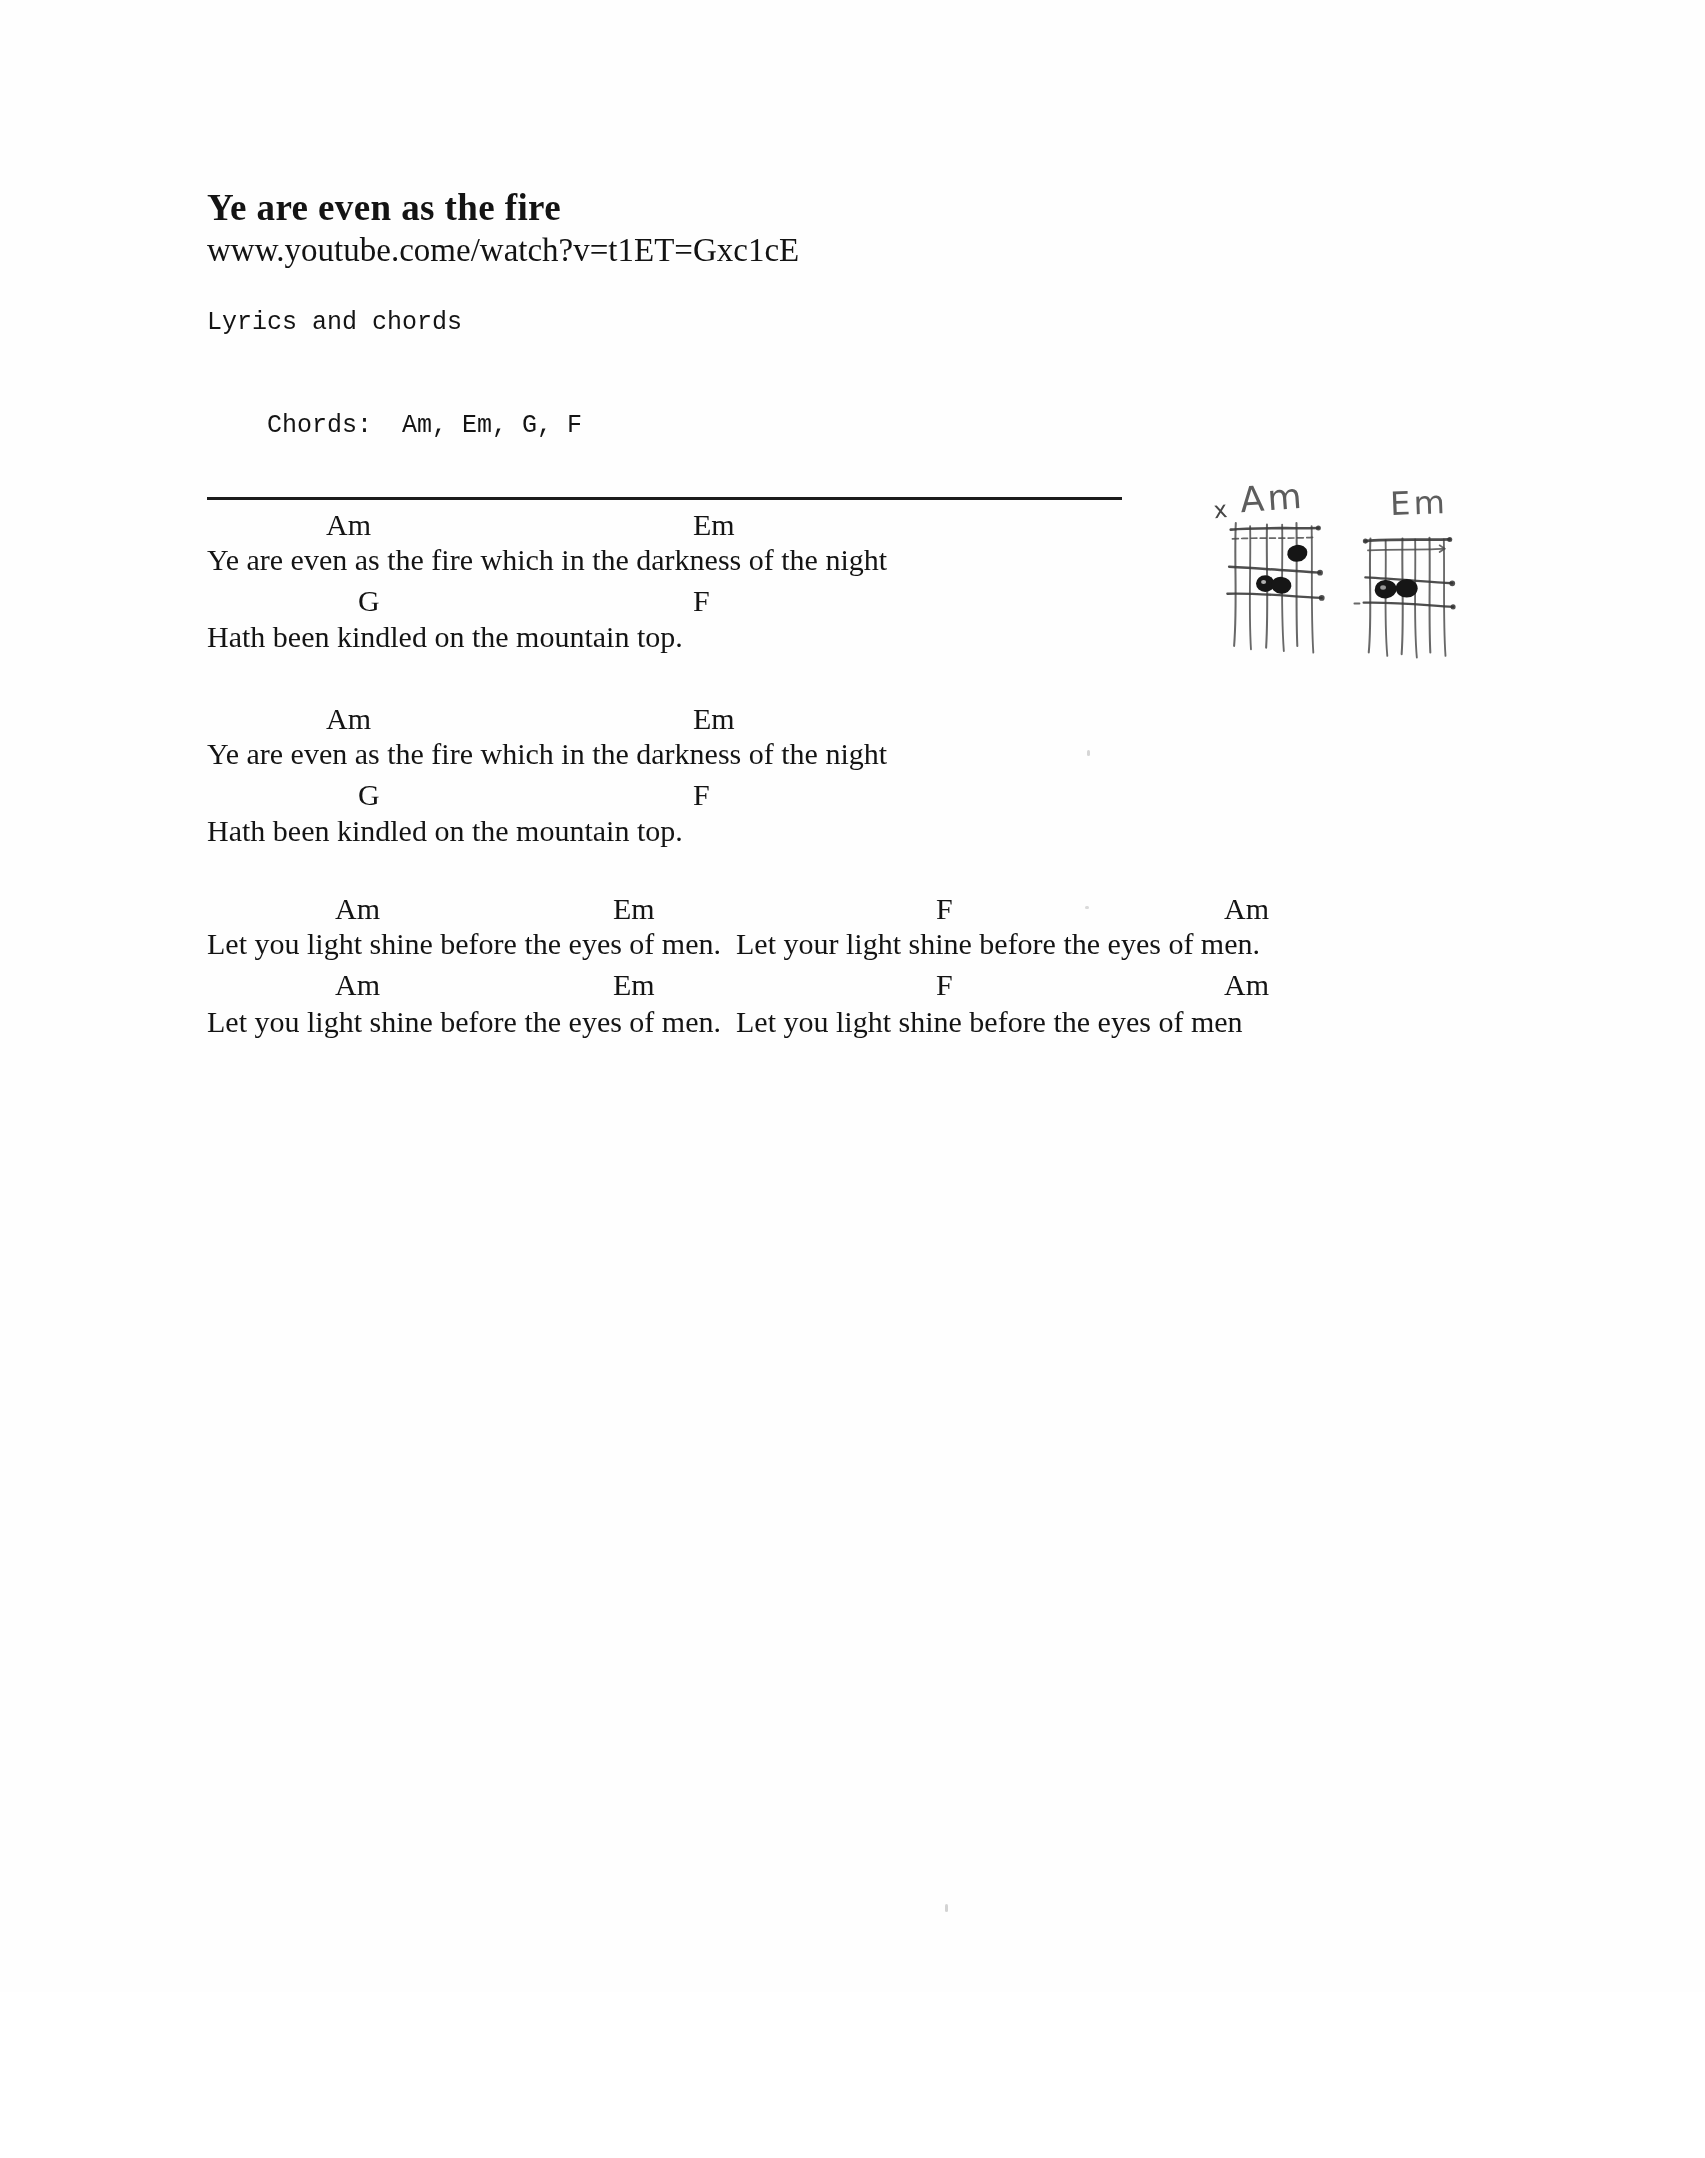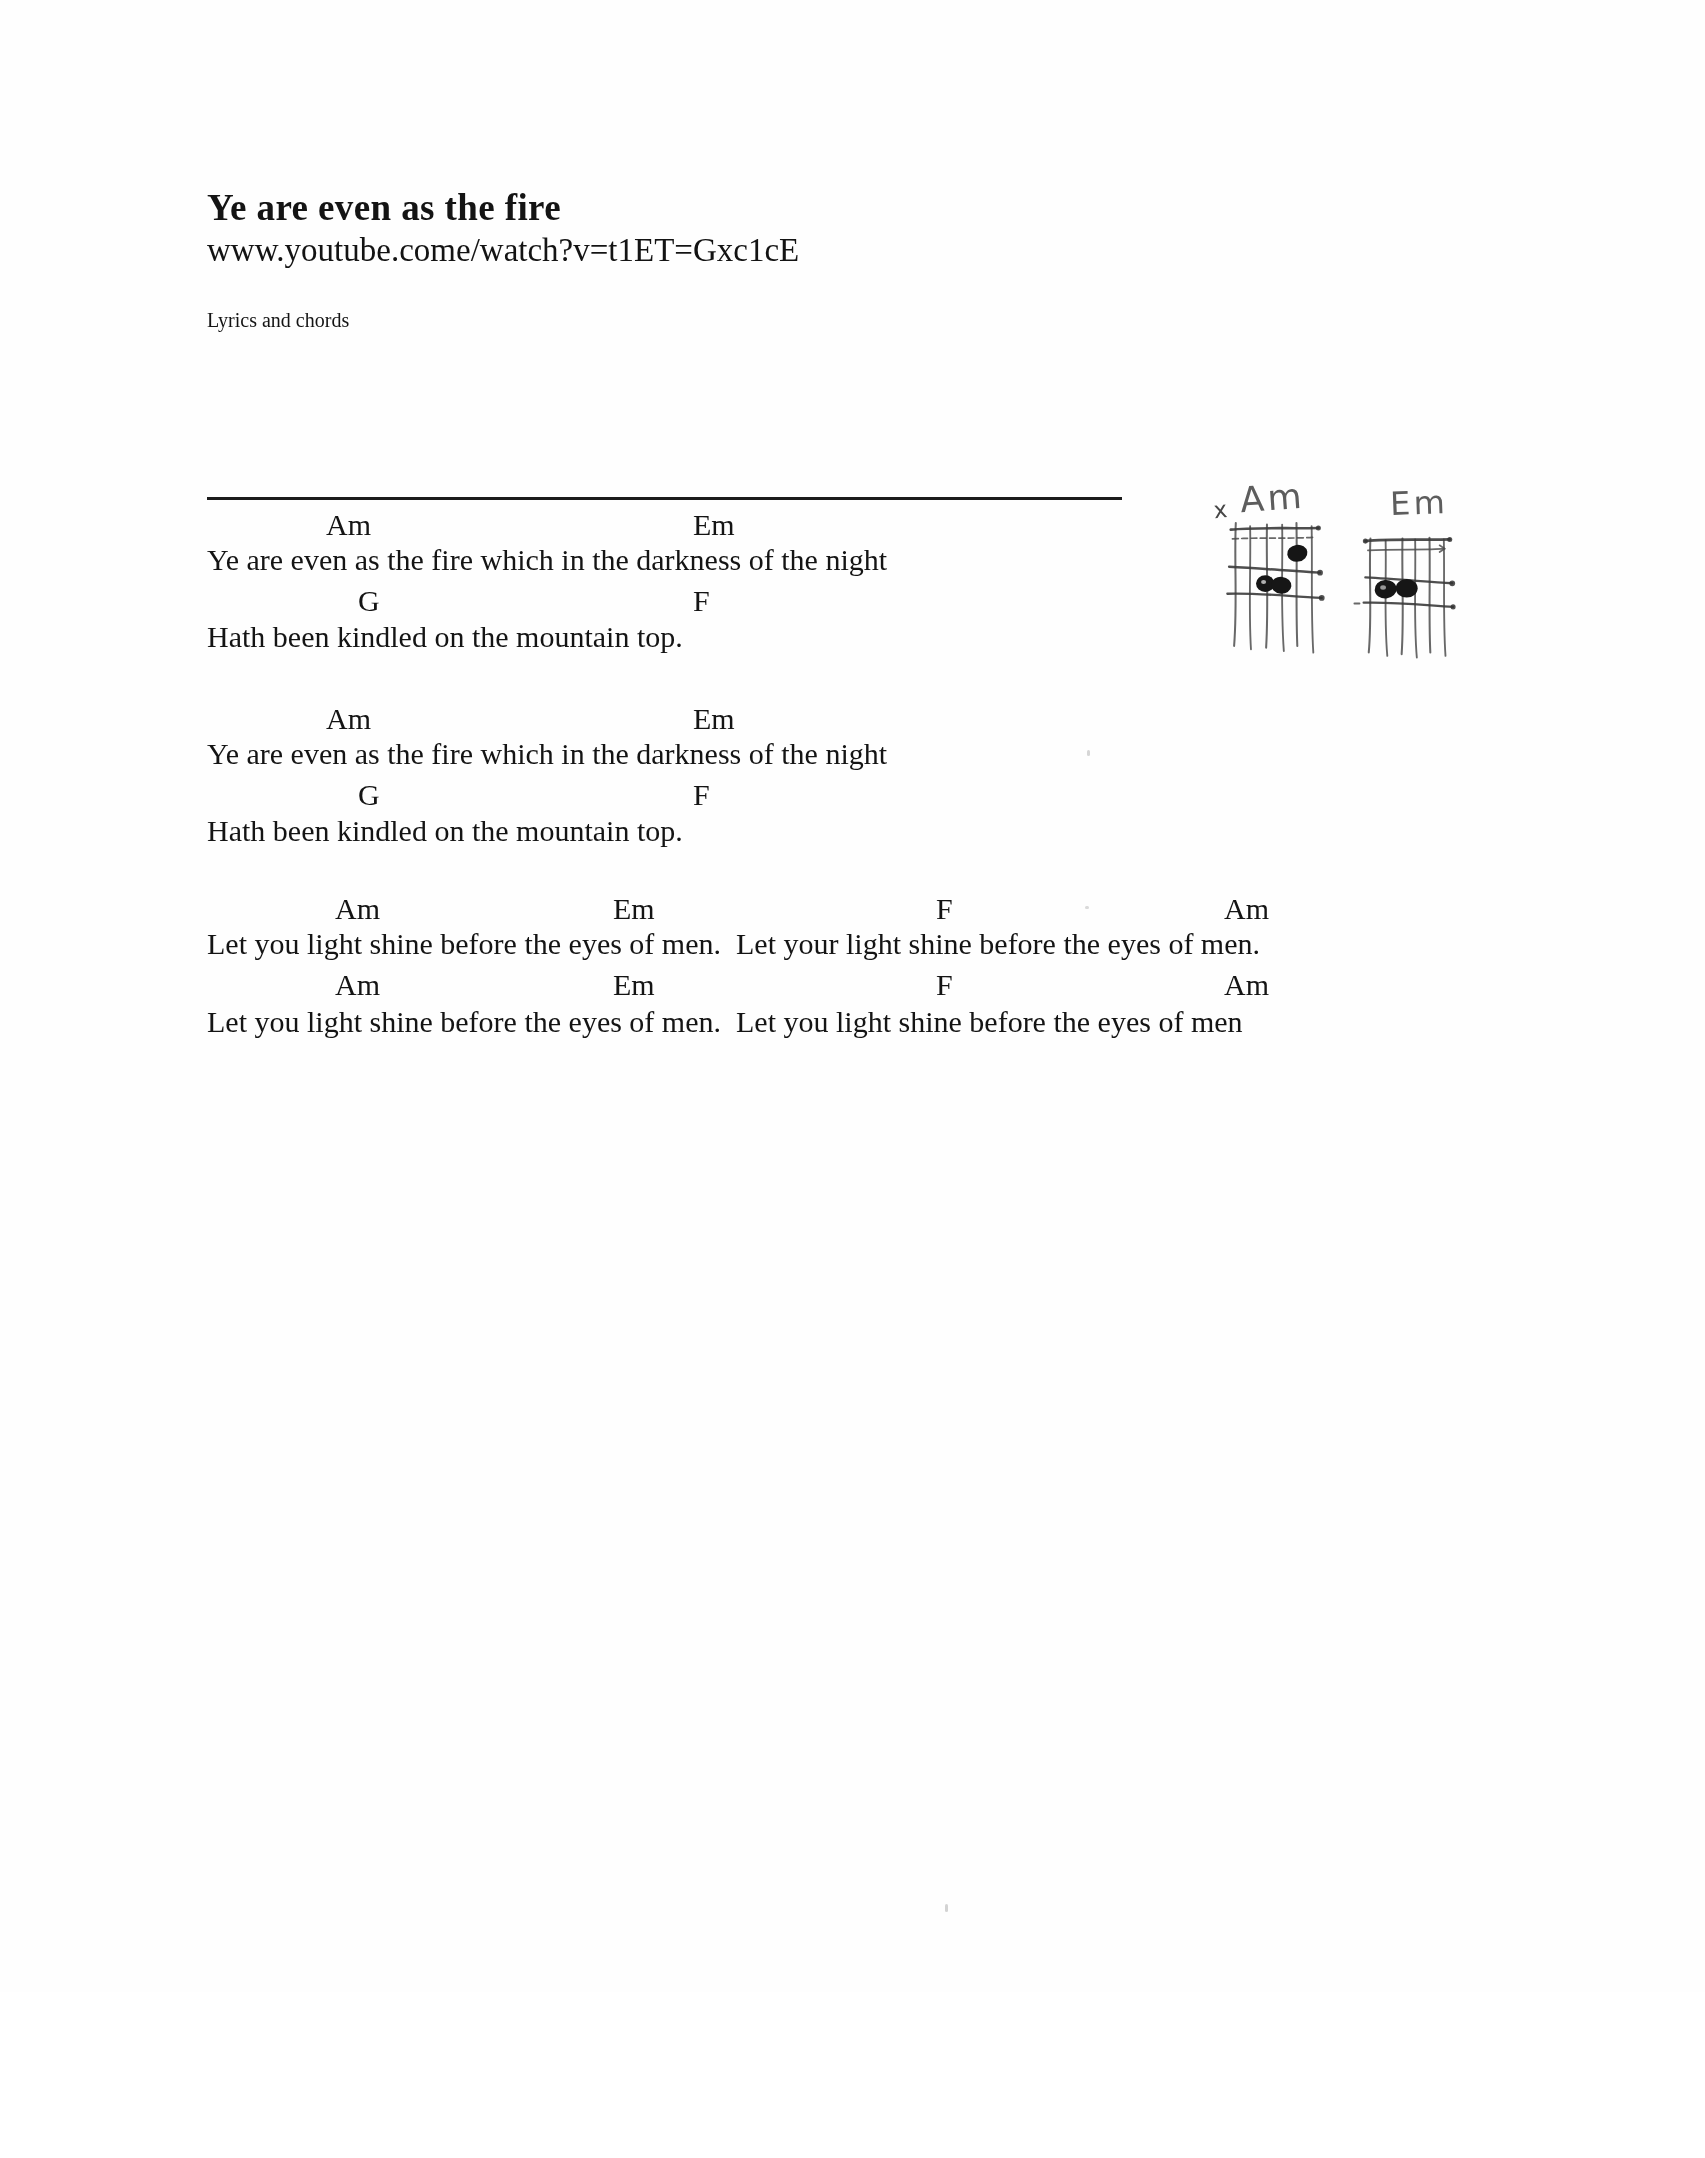--- a/index.html
+++ b/index.html
@@ -17,21 +17,21 @@
     font-size: 37px;
     font-weight: bold;
     letter-spacing: 0.4px;
   }
   .url {
     font-size: 33px;
     text-decoration-thickness: 2.1px;
     text-underline-offset: 5px;
     color: #131313;
   }
-  .body-text { font-size: 20px; }
+  .body-text { font-size: 25px; font-family: Liberation Mono, monospace; }
   .lyric { font-size: 30px; white-space: pre; }
   .chord { font-size: 30px; position: absolute; top: 0; }
   .chord-row { position: absolute; left: 0; width: 100%; height: 37px; }
   .divider {
     position: absolute;
     height: 2.5px;
     background: #1c1c1c;
   }
   .handwriting {
     font-family: "DejaVu Sans", sans-serif;
@@ -54,20 +54,23 @@
 <body>
 
 <div class="page">
 
   <div class="abs title" style="left:207px; top:189px;">Ye are even as the fire</div>
 
   <div class="abs url" style="left:207px; top:234px;">www.youtube.come/watch?v=t1ET=Gxc1cE</div>
 
   <div class="abs body-text" style="left:207px; top:310px;">Lyrics and chords</div>
 
+  <div class="abs body-text" style="left:207px; top:388px;">
+    <span>Chords:</span><span>  </span><span>Am, Em, G, F</span>
+  </div>
 
   <div class="divider" style="left:207px; top:497px; width:915px;"></div>
 
   <div>
     <div class="chord-row" style="top:508px;">
       <span class="chord" style="left:326px;">Am</span>
       <span class="chord" style="left:693px;">Em</span>
     </div>
     <div class="abs lyric" style="left:207px; top:545px;">Ye are even as the fire which in the darkness of the night</div>
     <div class="chord-row" style="top:584px;">

